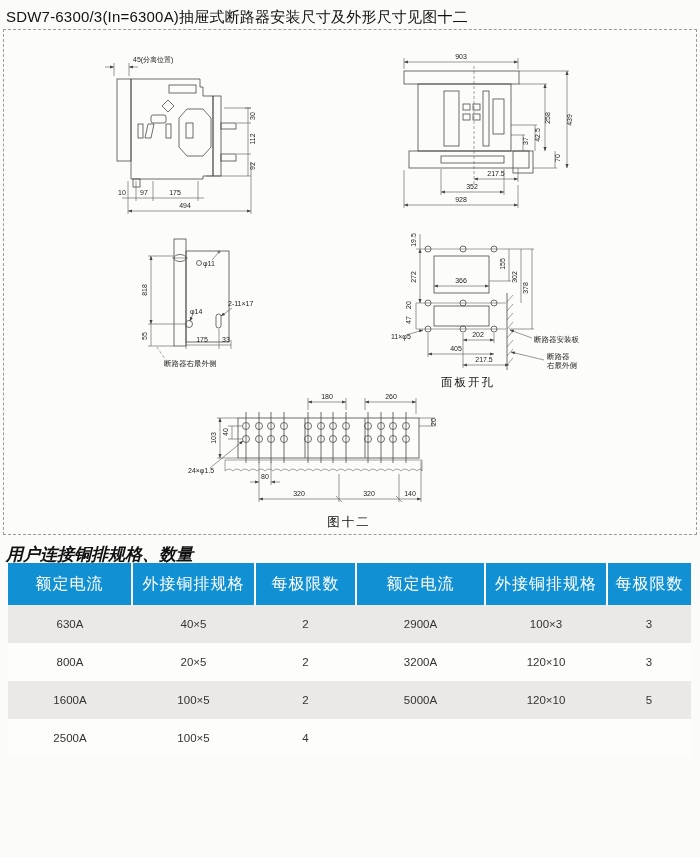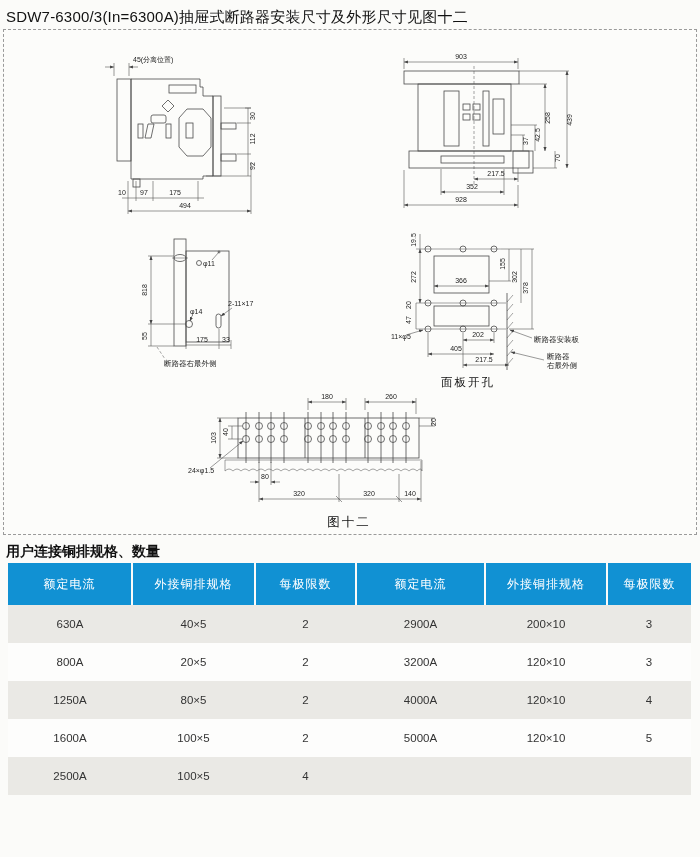--- a/index.html
+++ b/index.html
@@ -11,27 +11,27 @@
   .figure-box{position:absolute;left:3px;top:29px;width:692px;height:504px;border:1px dashed #9a9a9a;background:#fcfcfa;}
   .figure-box svg{position:absolute;left:0;top:0;}
   .dwg line,.dwg path,.dwg rect,.dwg polygon,.dwg circle,.dwg ellipse{stroke:#4a4a4a;stroke-width:.8;fill:none;}
   .dwg .dim{stroke:#555;stroke-width:.6;}
   .dwg .thin{stroke-width:.5;}
   .dwg .dash{stroke-dasharray:3 2;stroke-width:.5;}
   text.dl{font-family:"Liberation Sans","DejaVu Sans",sans-serif;font-size:7px;fill:#222;text-anchor:middle;stroke:none;}
   text.dls{text-anchor:start;}
   text.note{font-family:"Liberation Sans","DejaVu Sans",sans-serif;font-size:7.5px;fill:#222;text-anchor:start;stroke:none;}
   text.cap{font-family:"Liberation Sans","DejaVu Sans",sans-serif;font-size:11.5px;fill:#111;text-anchor:middle;letter-spacing:2px;stroke:none;}
-  .table-title{position:absolute;left:6px;top:543px;font-size:14px;font-weight:600;color:#111;}
+  .table-title{position:absolute;left:6px;top:543px;font-size:17px;font-weight:600;color:#111;font-style:italic;}
   table.spec{
     position:absolute;left:8px;top:563px;width:683px;border-collapse:collapse;table-layout:fixed;
     font-size:11.5px;color:#333;
   }
   table.spec th{
-    background:#1191d3;color:#fff;font-weight:400;font-size:12px;height:40px;
+    background:#1191d3;color:#fff;font-weight:400;font-size:16px;height:40px;
     border-right:2px solid #fbfbf9;letter-spacing:1px;
   }
   table.spec th:last-child{border-right:none;}
   table.spec td{height:36px;text-align:center;font-weight:400;}
   table.spec tbody tr:nth-child(odd){background:#eae9e5;}
   table.spec tbody tr:nth-child(even){background:#fdfdfc;}
 </style>
 </head>
 <body>
 
@@ -356,40 +356,32 @@
         <th>外接铜排规格</th>
         <th>每极限数</th>
       </tr>
     </thead>
     <tbody>
       <tr>
         <td>630A</td>
           <td>40×5</td>
           <td>2</td>
           <td>2900A</td>
-          <td>200×10</td>
+          <td>100×3</td>
           <td>3</td>
       </tr>
       <tr>
         <td>800A</td>
           <td>20×5</td>
           <td>2</td>
           <td>3200A</td>
           <td>120×10</td>
           <td>3</td>
       </tr>
       <tr>
-        <td>1250A</td>
-          <td>80×5</td>
-          <td>2</td>
-          <td>4000A</td>
-          <td>120×10</td>
-          <td>4</td>
-      </tr>
-      <tr>
         <td>1600A</td>
           <td>100×5</td>
           <td>2</td>
           <td>5000A</td>
           <td>120×10</td>
           <td>5</td>
       </tr>
       <tr>
         <td>2500A</td>
           <td>100×5</td>

